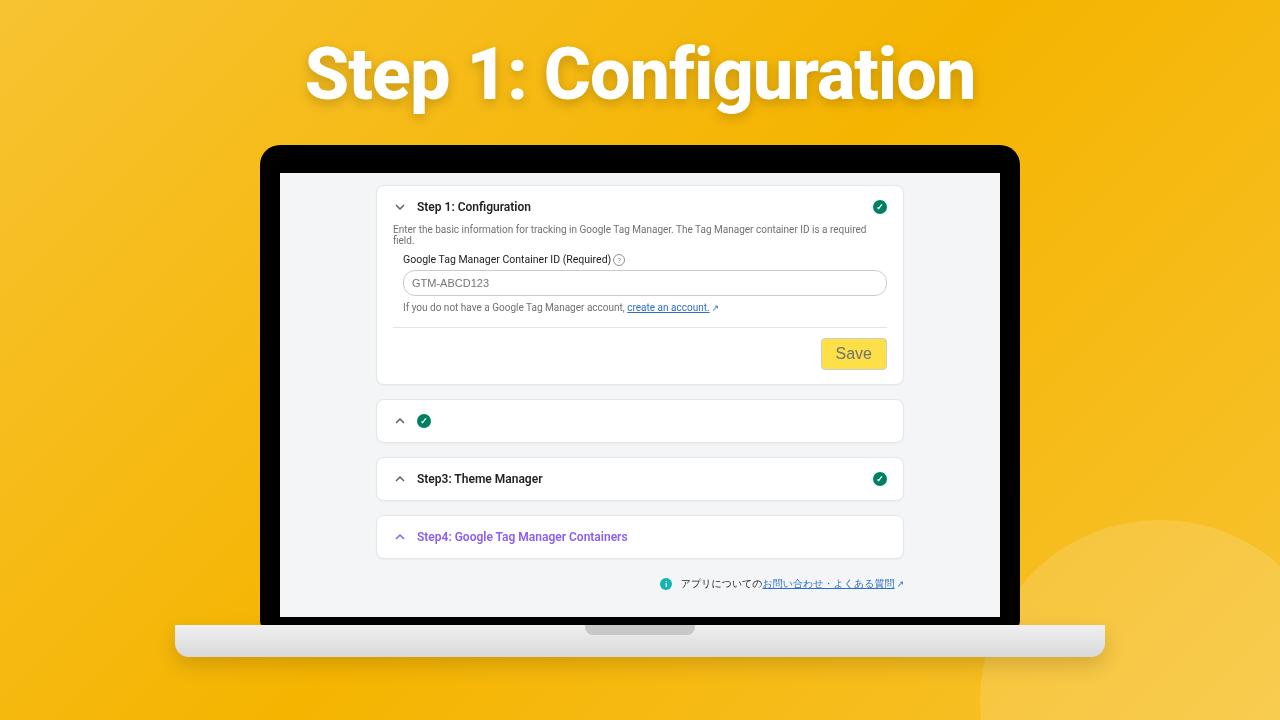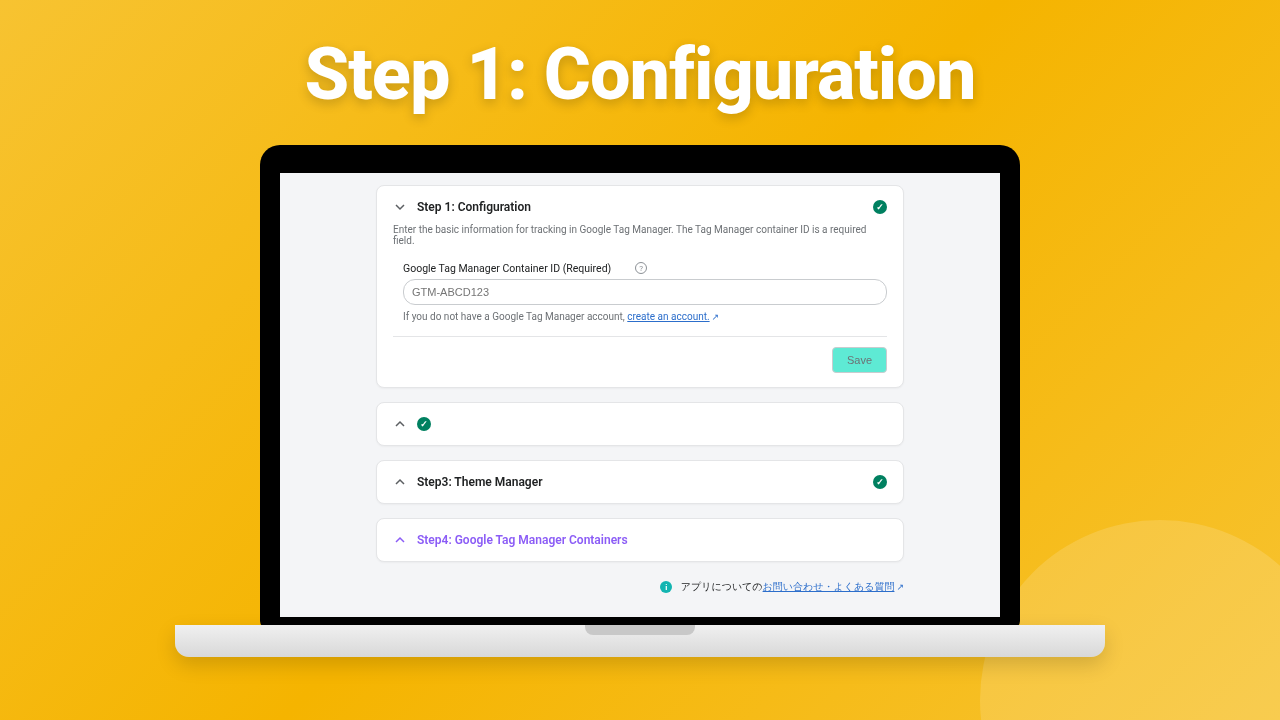--- a/index.html
+++ b/index.html
@@ -89,23 +89,23 @@
     color: #5c5f62;
   }
   .card-title { font-weight: 600; font-size: 12px; flex: 1; }
   .status-badge {
     width: 14px; height: 14px; border-radius: 50%;
     background: #008060;
     display: inline-flex; align-items: center; justify-content: center;
     color: #fff; font-size: 9px; font-weight: bold;
   }
   .card-body { padding: 0 16px 14px 16px; }
-  .subtext { color: #6d7175; font-size: 10px; margin-bottom: 16px; }
+  .subtext { color: #6d7175; font-size: 10px; margin-bottom: 7px; }
   .field-label {
-    display: flex; align-items: flex-start; gap: 24px;
+    display: flex; align-items: flex-end; gap: 2px;
     font-size: 10.5px; color: #202223; margin-bottom: 4px; margin-left: 10px;
   }
   .help-icon {
     width: 12px; height: 12px; border: 1px solid #8c9196; border-radius: 50%;
     display: inline-flex; align-items: center; justify-content: center;
     font-size: 8px; color: #8c9196;
   }
   .text-input {
     width: calc(100% - 10px);
     margin-left: 10px;
@@ -115,25 +115,25 @@
     font-size: 11px;
     color: #6d7175;
     background: #fff;
   }
   .hint { font-size: 10px; color: #6d7175; margin-top: 6px; margin-left: 10px; }
   .link { color: #2c6ecb; text-decoration: underline; }
   .ext-icon { font-size: 9px; color: #2c6ecb; margin-left: 2px; }
   .divider { border-top: 1px solid #e4e5e7; margin: 14px 0 10px 0; }
   .actions { display: flex; justify-content: flex-end; }
   .btn {
-    background: #5eead4;
+    background: #fde047;
     border: 1px solid #c9cccf;
     border-radius: 4px;
     padding: 6px 14px;
-    font-size: 11px;
+    font-size: 16px;
     color: #6d7175;
     cursor: pointer;
   }
   .card.disabled .card-title, .card.disabled .chev { color: #8b5cf6; }
   .footer {
     text-align: right;
     font-size: 10px;
     color: #202223;
     margin-top: 18px;
   }

